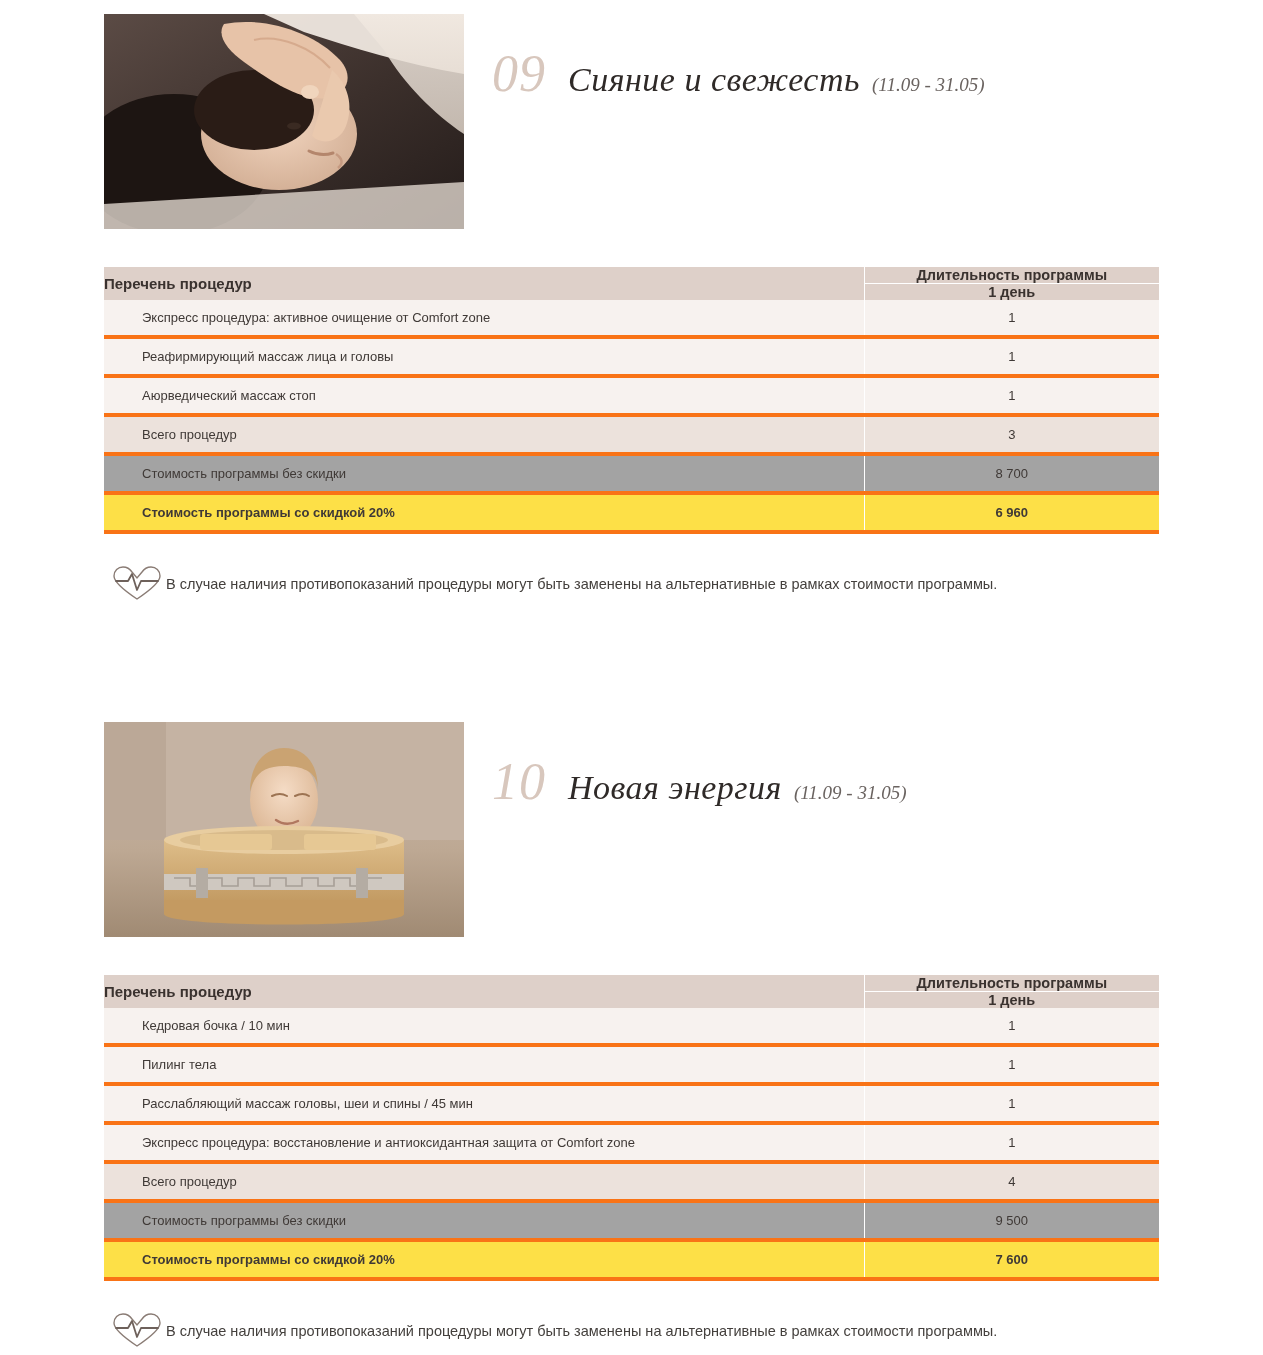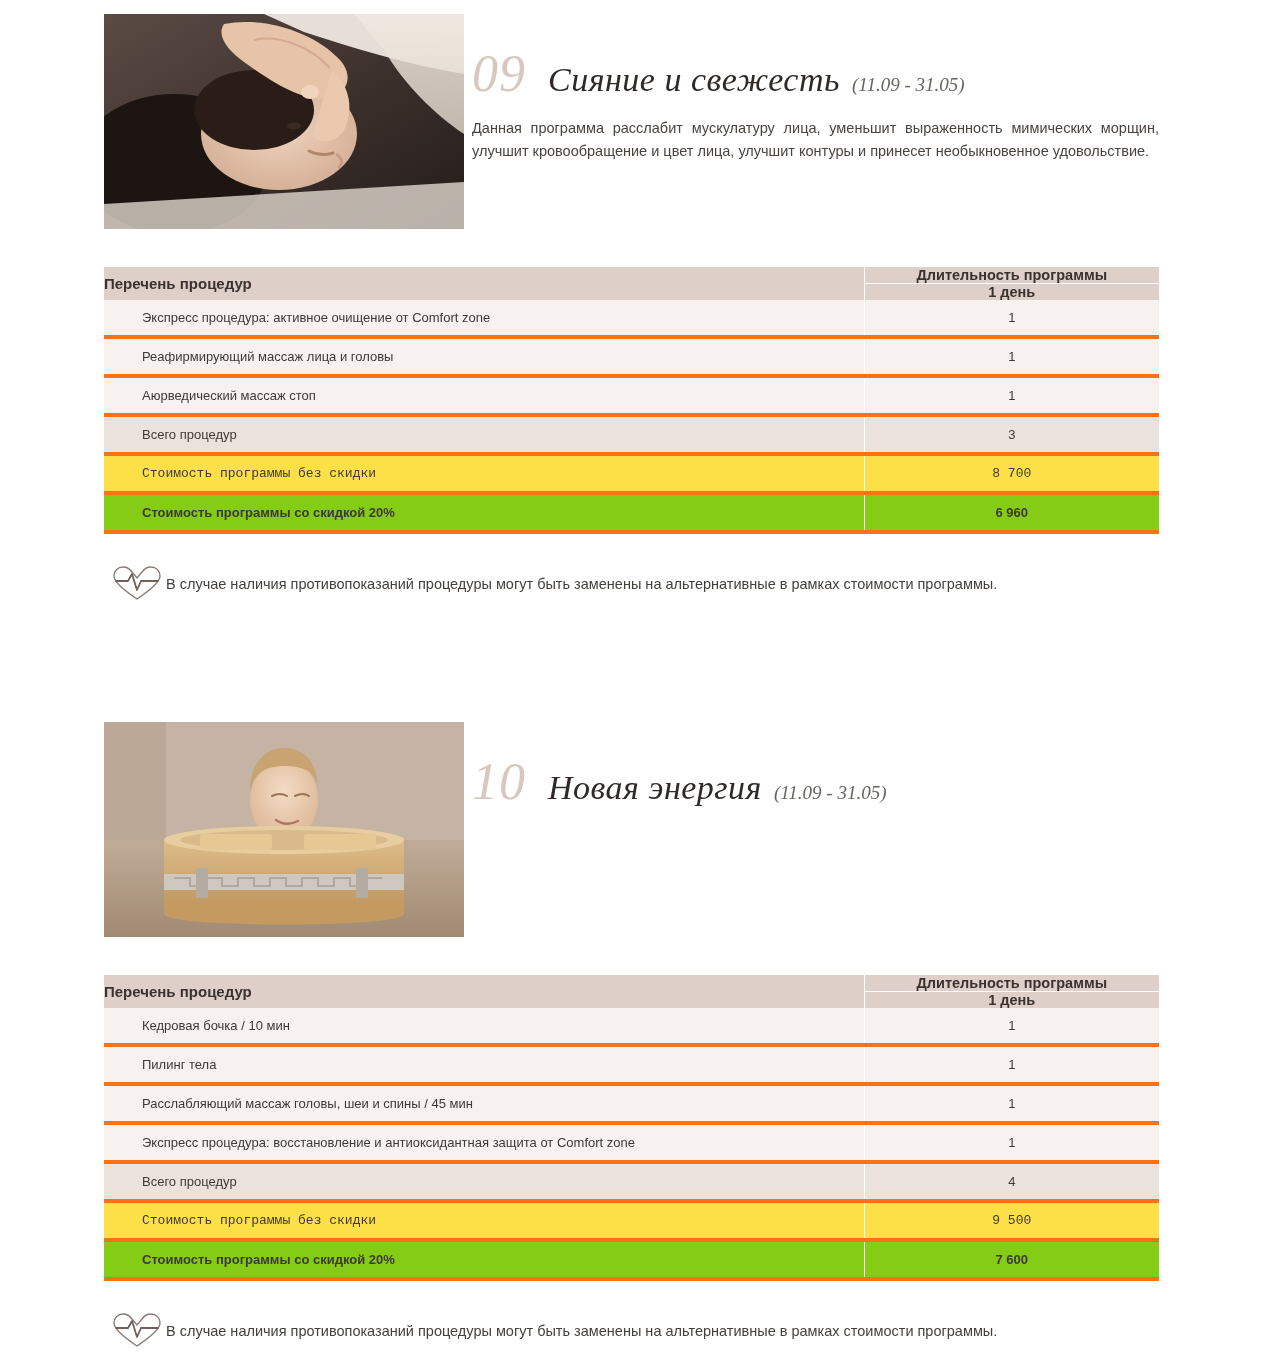--- a/index.html
+++ b/index.html
@@ -37,20 +37,21 @@
     border: 0;
     overflow: hidden;
     position: relative;
   }
   .photo svg { display: block; width: 100%; height: 100%; }
 
   .head-text {
     flex: 1 1 auto;
     padding-left: 8px;
     padding-top: 34px;
+    margin-left: 20px;
   }
   .title-row {
     display: flex;
     align-items: baseline;
     white-space: nowrap;
   }
   .num {
     font-family: "Liberation Serif", serif;
     font-style: italic;
     font-size: 52px;
@@ -136,23 +137,23 @@
   tr.row td.name {
     padding: 10px 0 10px 38px;
     text-align: left;
   }
   tr.row td.val {
     text-align: center;
     padding: 10px 0;
   }
   tr.light td { background: #f7f2ef; }
   tr.mid td   { background: #ece2dc; }
-  tr.dark td  { background: #fde047; font-family: Liberation Mono, monospace; }
+  tr.dark td  { background: #a3a3a3; }
   tr.total td {
-    background: #84cc16;
+    background: #fde047;
     font-weight: bold;
   }
   tr.row td.val.divider { border-left: 1px solid #ffffff; }
 
   
   .note {
     margin-top: 30px;
     padding-left: 108px;
     display: flex;
     align-items: center;
@@ -215,21 +216,20 @@
           <path d="M0 190 L360 168 L360 215 L0 215 Z" fill="#ece3da" opacity="0.75"></path>
         </svg>
       </div>
 
       <div class="head-text">
         <div class="title-row">
           <span class="num">09</span>
           <span class="title">Сияние и свежесть</span>
           <span class="dates">(11.09 - 31.05)</span>
         </div>
-        <p class="desc">Данная программа расслабит мускулатуру лица, уменьшит выраженность мимических морщин, улучшит кровообращение и цвет лица, улучшит контуры и принесет необыкновенное удовольствие.</p>
       </div>
     </div>
 
     <div class="table-wrap">
       <table class="proc">
         <colgroup>
             <col class="col-name">
             <col class="col-dur">
           </colgroup>
         <tbody>

